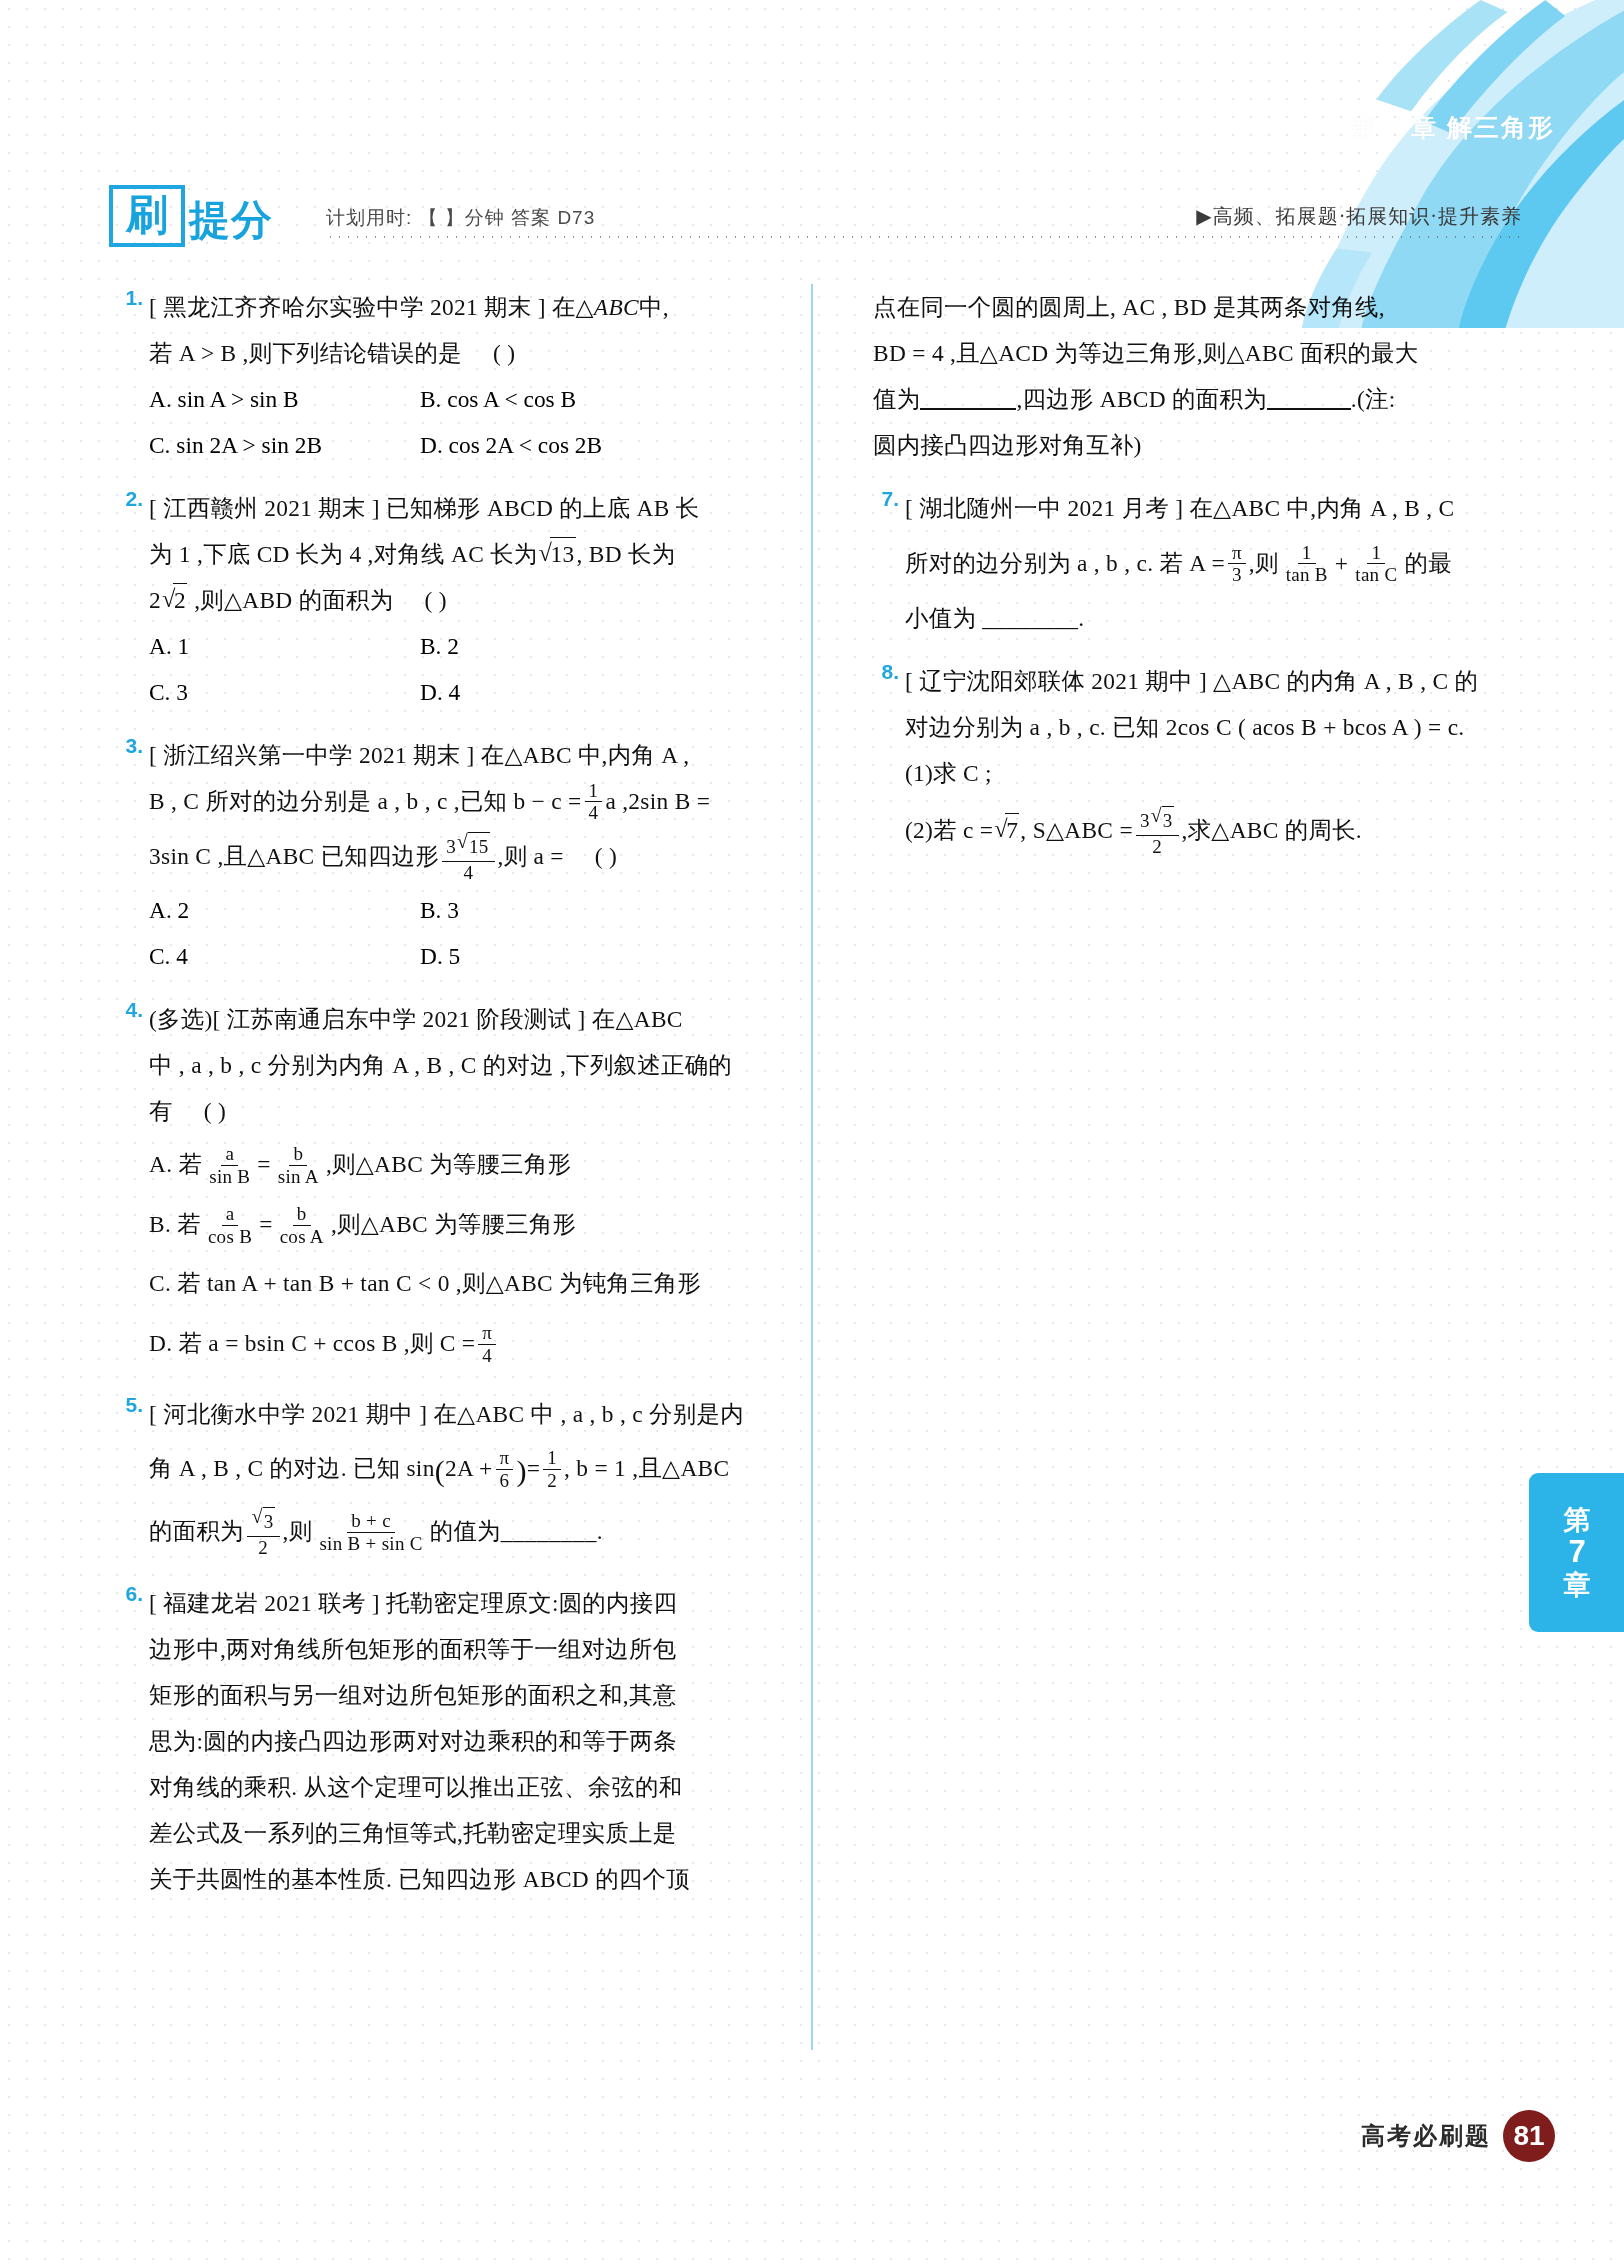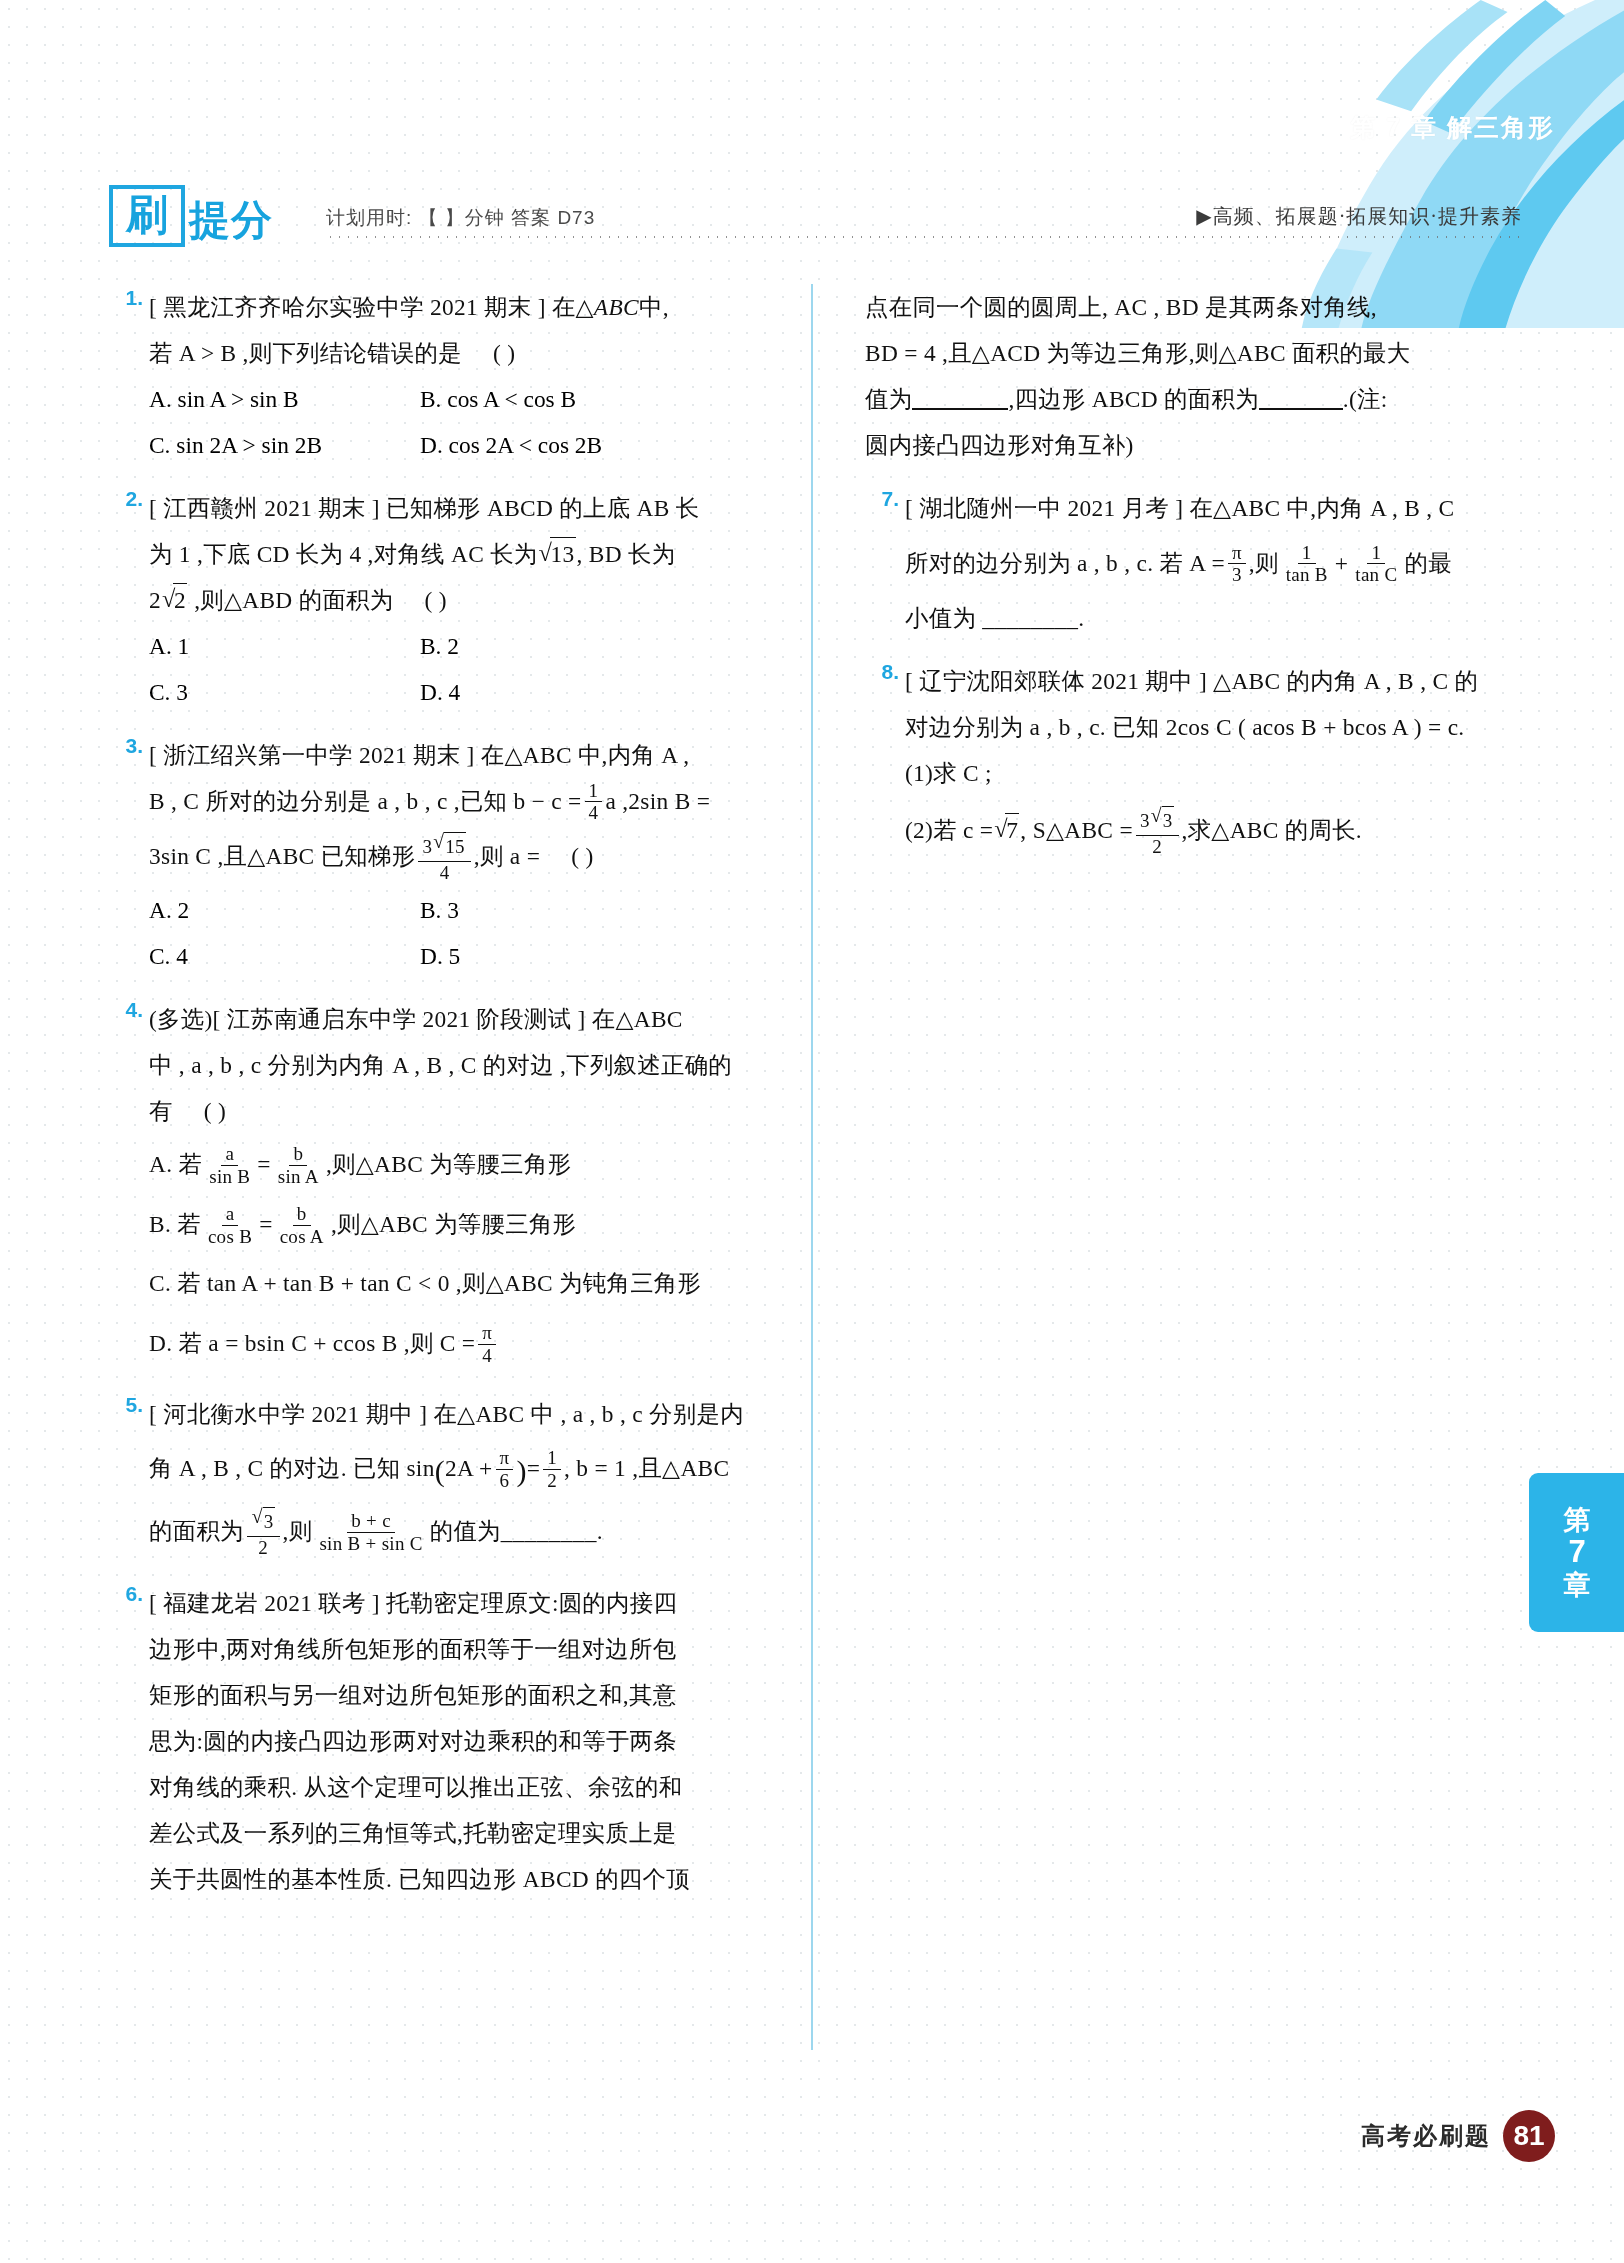--- a/index.html
+++ b/index.html
@@ -227,21 +227,21 @@
         <div class="qnum">3.</div>
         <div class="qbody">
           <div class="ln">[ 浙江绍兴第一中学 2021 期末 ] 在△ABC 中,内角 A ,</div>
           <div class="ln">
             <span>B , C 所对的边分别是 a , b , c ,已知 b − c =</span><span class="frac">
                 <span class="num">1</span>
                 <span class="den">4</span>
               </span><span>a ,2sin B =</span>
           </div>
           <div class="ln" style="line-height:62px">
-            <span>3sin C ,且△ABC 已知梯形</span><span class="frac">
+            <span>3sin C ,且△ABC 已知四边形</span><span class="frac">
                 <span class="num"><span>3</span><span class="rad"><span class="bar">15</span></span></span>
                 <span class="den">4</span>
               </span><span>,则 a =</span>
             <span class="paren">(      )</span>
           </div>
           <div class="opts">
             <div class="o1">A. 2</div>
             <div class="o2">B. 3</div>
           </div>
           <div class="opts">
@@ -324,21 +324,21 @@
           <div class="ln">差公式及一系列的三角恒等式,托勒密定理实质上是</div>
           <div class="ln">关于共圆性的基本性质. 已知四边形 ABCD 的四个顶</div>
         </div>
       </div>
 
     </div>
 
     <div class="col col-r">
 
       <div class="q">
-        <div class="qbody" style="margin-left:0">
+        <div class="qbody" style="margin-left:8px">
           <div class="ln">点在同一个圆的圆周上, AC , BD 是其两条对角线,</div>
           <div class="ln">BD = 4 ,且△ACD 为等边三角形,则△ABC 面积的最大</div>
           <div class="ln">
             <span>值为</span><span class="blank"></span><span>,四边形 ABCD 的面积为</span><span class="blank sh"></span><span>.(注:</span>
           </div>
           <div class="ln">圆内接凸四边形对角互补)</div>
         </div>
       </div>
 
       <div class="q">

